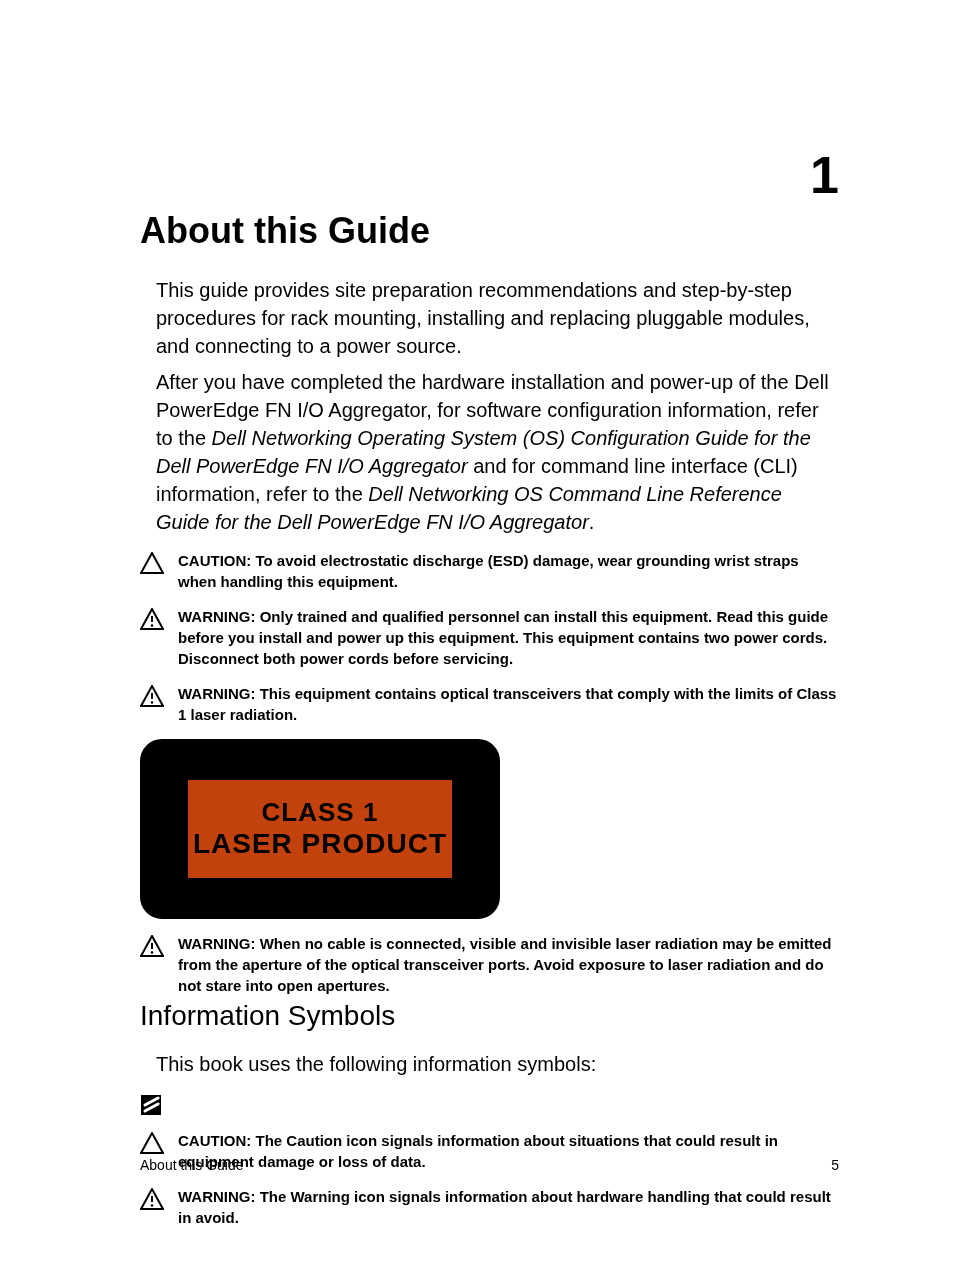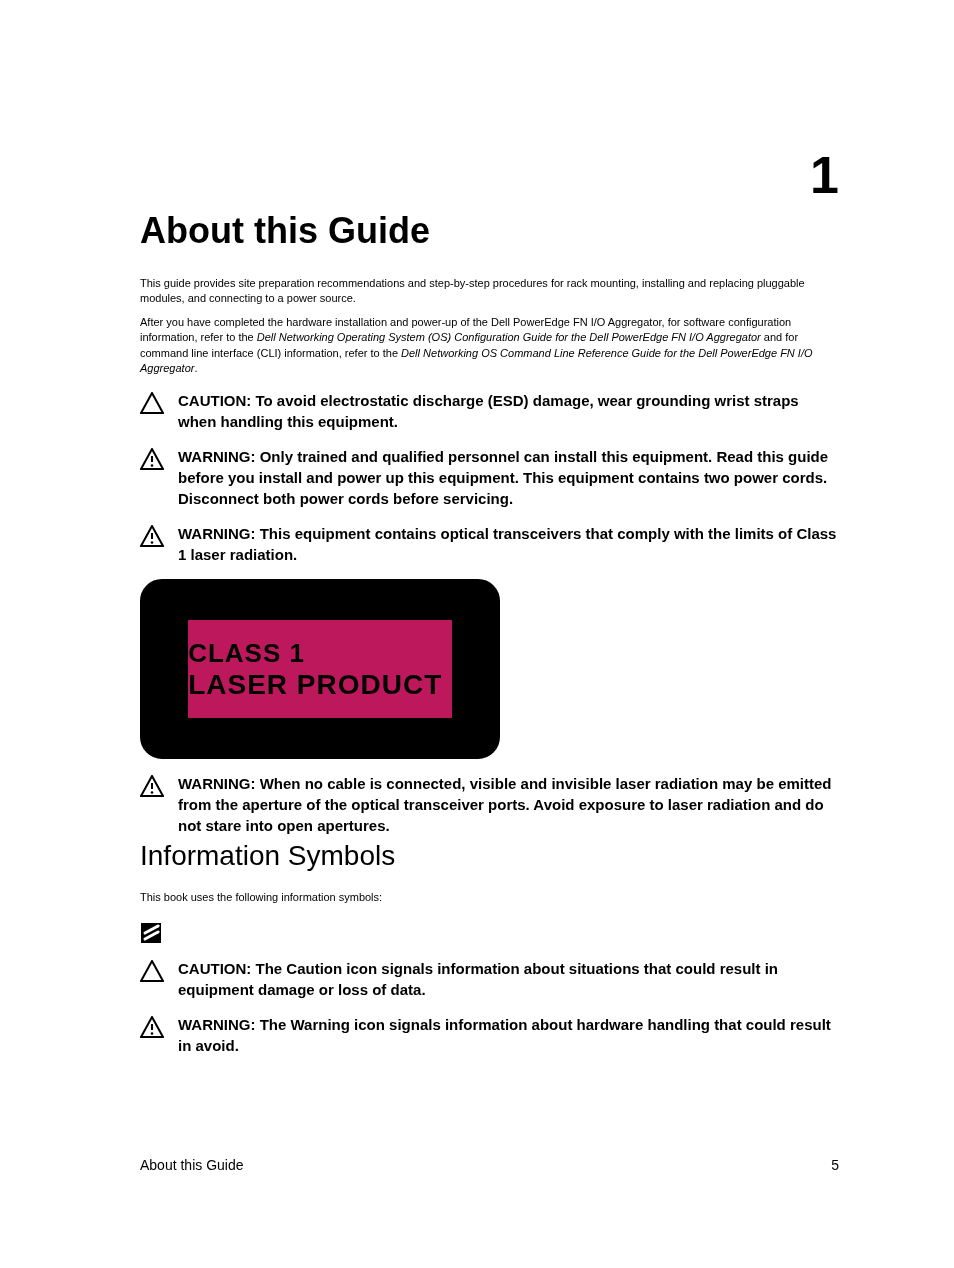--- a/index.html
+++ b/index.html
@@ -32,23 +32,24 @@
       font-weight: 700;
       margin-top: 60px;
       margin-bottom: 24px;
     }
     h2 {
       font-size: 28px;
       font-weight: 400;
       margin-bottom: 18px;
     }
     .body-text {
-      font-size: 11px;
+      font-size: 20px;
       line-height: 1.4;
       margin-bottom: 8px;
+      margin-left: 16px;
     }
     .italic {
       font-style: italic;
     }
     .notice-block {
       display: flex;
       align-items: flex-start;
       margin-top: 14px;
       margin-bottom: 4px;
     }
@@ -81,25 +82,26 @@
     .laser-label-inner {
       width: calc(100% - 14px);
       height: calc(100% - 14px);
       background: #000;
       border-radius: 14px;
       display: flex;
       align-items: center;
       justify-content: center;
     }
     .laser-text-box {
-      background: #be185d;
+      background: #c2410c;
       width: 78%;
       height: 62%;
       display: flex;
       flex-direction: column;
+      align-items: center;
       justify-content: center;
       font-family: Arial, sans-serif;
     }
     .laser-text-box .line1 {
       font-size: 26px;
       font-weight: 900;
       letter-spacing: 1px;
     }
     .laser-text-box .line2 {
       font-size: 28px;

